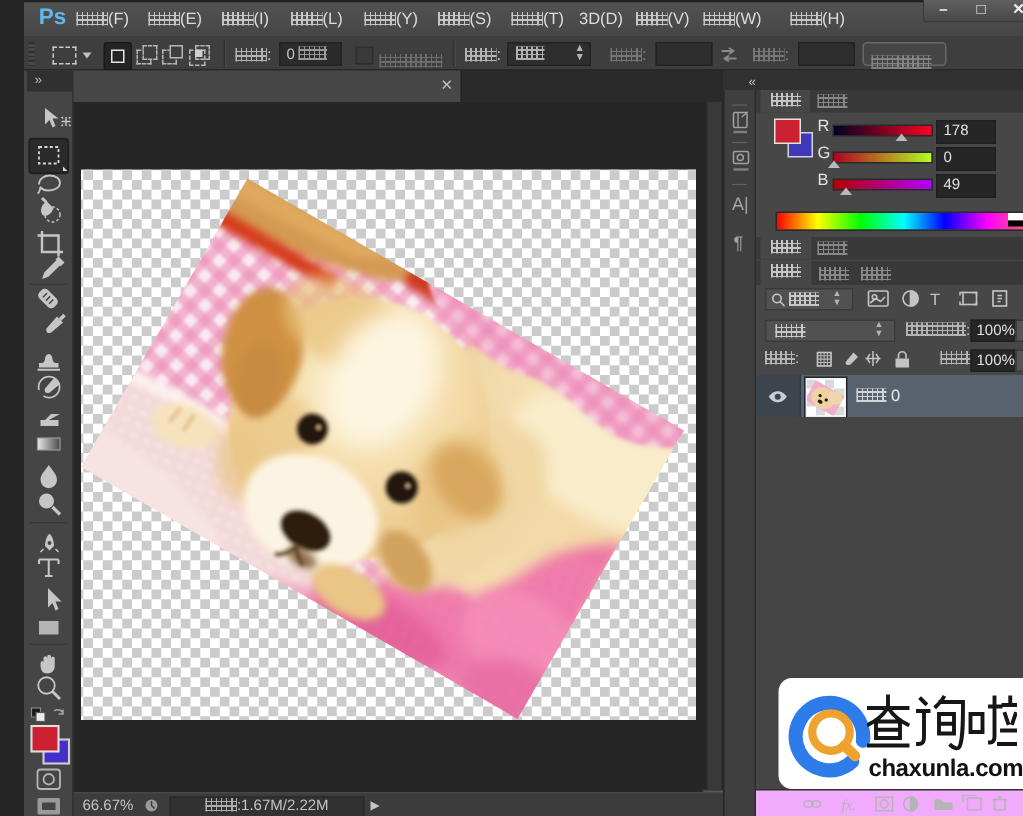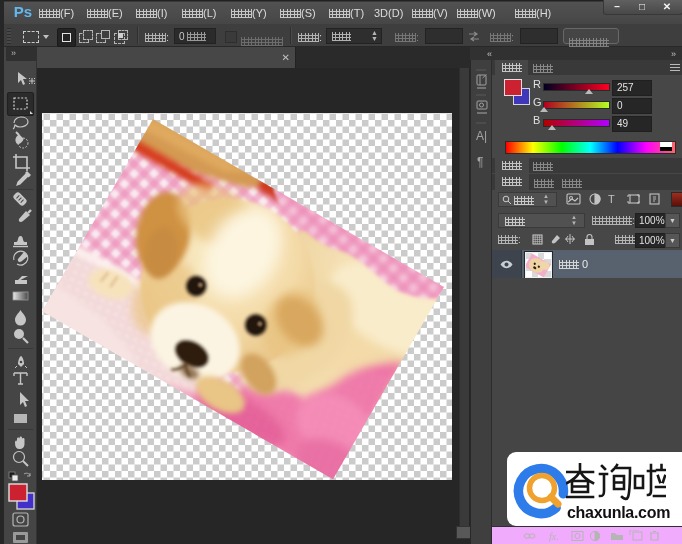--- a/index.html
+++ b/index.html
@@ -1,16 +1,16 @@
 <!DOCTYPE html>
 <html><head><meta charset="utf-8">
 <style>
 html,body{margin:0;padding:0;}
 body{width:682px;height:544px;overflow:hidden;background:#262626;font-family:"Liberation Sans",sans-serif;position:relative;}
-#app{position:absolute;left:4px;top:0;width:590px;height:544px;}
+#app{position:absolute;left:16px;top:0;width:590px;height:544px;}
 .abs{position:absolute;}
 .zh{display:inline-block;height:9px;vertical-align:-1px;opacity:.85;
  background:repeating-linear-gradient(90deg,currentColor 0 1px,transparent 1px 3.4px),
             repeating-linear-gradient(0deg,currentColor 0 1px,transparent 1px 3px);}
 .txt{font-size:11px;color:#c8c8c8;white-space:nowrap;}
 
 #menubar{position:absolute;left:0;top:0;width:682px;height:24px;background:linear-gradient(180deg,#212121 0,#212121 1px,#525252 2px,#464646 100%);}
 #pslogo{position:absolute;left:6px;top:2px;width:26px;height:19px;color:#62b8ee;font-size:15px;font-weight:bold;text-align:center;line-height:19px;}
 .mi{position:absolute;top:7px;font-size:11px;color:#dcdcdc;}
 #winbtns{position:absolute;left:599px;top:0;width:78px;height:14px;background:linear-gradient(180deg,#606060,#484848);border-radius:0 0 3px 3px;border:1px solid #383838;border-top:none;}
@@ -323,20 +323,29 @@
   <ellipse cx="196" cy="205" rx="27" ry="15" fill="#e9c586" filter="url(#b2)"></ellipse>
   <ellipse cx="219" cy="168" rx="23" ry="14" fill="#d2a25f" transform="rotate(25 219 168)" filter="url(#b2)"></ellipse>
 </g>
             </g>
 </g>
 </g>
 </svg>
 </div>
 <div id="vscroll"></div>
 <div id="scrollcorner"></div>
+<div id="statusbar">
+  <span class="abs" style="left:6px;top:3px;">66.67%</span>
+  <svg class="abs" style="left:47px;top:3px;" width="11" height="11">
+        <circle cx="5" cy="5" r="4" fill="#9a9a9a"></circle>
+        <path d="M5,2 v3 l2,2" stroke="#3c3c3c" fill="none"></path>
+      </svg>
+  <span class="abs" style="left:64px;top:2px;width:128px;height:12px;background:#323232;border:1px solid #2a2a2a;text-align:center;"><i class="zh" style="width:21px"></i>:1.67M/2.22M</span>
+  <span class="abs" style="left:198px;top:3px;color:#c5c5c5;font-size:8px;">▶</span>
+</div>
 
 <div id="dockhead">
   <span class="abs" style="left:17px;top:2px;">«</span>
   <span class="abs" style="left:201px;top:2px;">»</span>
 </div>
 <div id="iconstrip">
   <svg class="abs" style="left:3px;top:8px;" width="16" height="120" viewBox="0 0 16 120" opacity="0.8">
    <g stroke="#b9b9b9" fill="none" stroke-width="1">
     <path d="M2,2 h10" stroke="#868686" stroke-width="0.8" opacity="0.6"></path>
     <rect x="3" y="7" width="9" height="10" rx="1"></rect>
@@ -360,21 +369,21 @@
     <div class="pmenu"></div>
   </div>
 
   <div class="abs" style="left:21px;top:28px;width:15px;height:15px;background:#3f38b8;border:1px solid #d5d5d5;"></div>
   <div class="abs" style="left:12px;top:19px;width:16px;height:15px;background:#cb2130;border:1px solid #e2e2e2;"></div>
 
   <span class="abs txt" style="left:41px;top:18px;color:#e0e0e0;">R</span>
   <div class="abs" style="left:51px;top:23px;width:65px;height:6px;border:1px solid #2a2a2a;background:linear-gradient(90deg,#000021,#ff0021);"></div>
   <div class="abs" style="left:93px;top:29px;width:0;height:0;border-left:4px solid transparent;border-right:4px solid transparent;border-bottom:5px solid #b9b9b9;"></div>
   <div class="vbox" style="left:120px;top:20px;width:38px;height:14px;">
-        <span class="abs" style="left:4px;top:1px;">257</span>
+        <span class="abs" style="left:4px;top:1px;">178</span>
       </div>
   <span class="abs txt" style="left:41px;top:36px;color:#e0e0e0;">G</span>
   <div class="abs" style="left:51px;top:41px;width:65px;height:6px;border:1px solid #2a2a2a;background:linear-gradient(90deg,#b20021,#b2ff21);"></div>
   <div class="abs" style="left:48px;top:47px;width:0;height:0;border-left:4px solid transparent;border-right:4px solid transparent;border-bottom:5px solid #b9b9b9;"></div>
   <div class="vbox" style="left:120px;top:38px;width:38px;height:14px;">
         <span class="abs" style="left:4px;top:1px;">0</span>
       </div>
   <span class="abs txt" style="left:41px;top:54px;color:#e0e0e0;">B</span>
   <div class="abs" style="left:51px;top:59px;width:65px;height:6px;border:1px solid #2a2a2a;background:linear-gradient(90deg,#b20000,#b200ff);"></div>
   <div class="abs" style="left:56px;top:65px;width:0;height:0;border-left:4px solid transparent;border-right:4px solid transparent;border-bottom:5px solid #b9b9b9;"></div>

